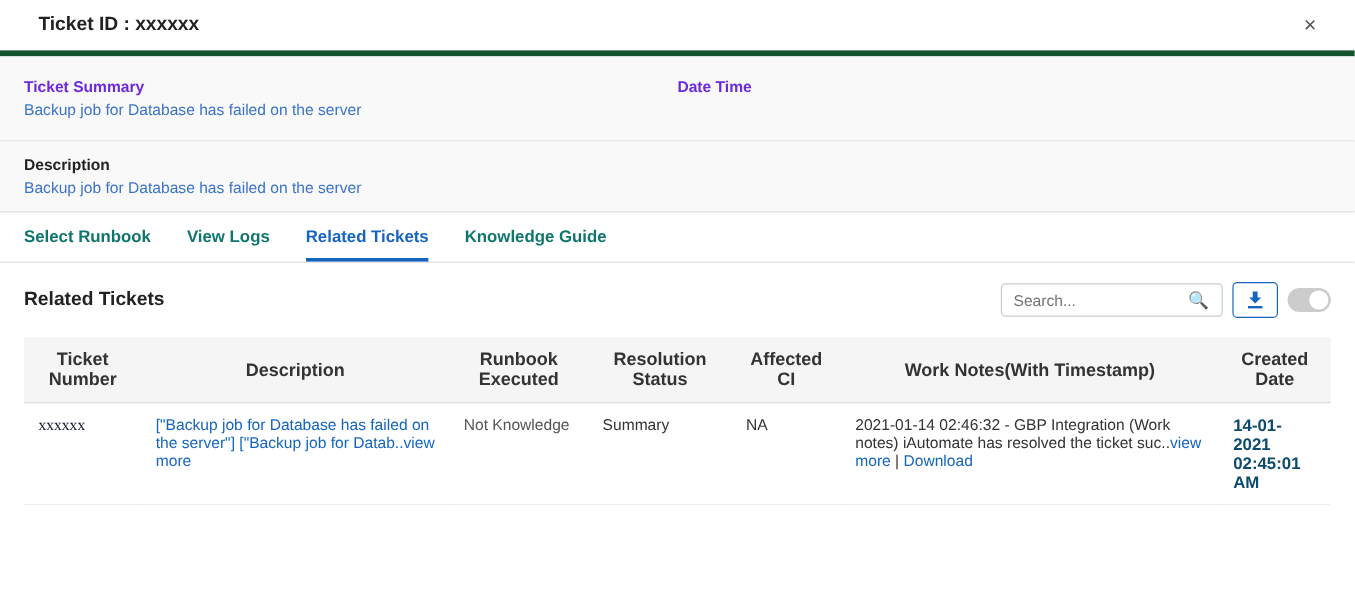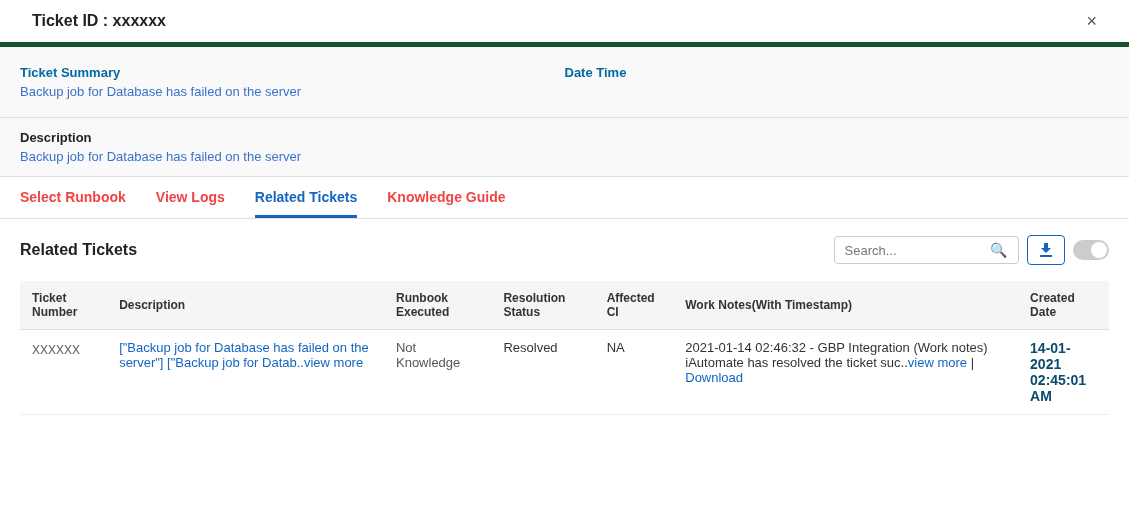--- a/index.html
+++ b/index.html
@@ -16,42 +16,42 @@
     .close-btn { font-size: 18px; cursor: pointer; color: #555; background: none; border: none; line-height: 1; }
 
     .info-section {
       display: grid;
       grid-template-columns: 1fr 1fr;
       padding: 14px 20px;
       border-bottom: 1px solid #e0e0e0;
       background: #f9f9f9;
     }
     .info-block { padding: 4px 0; }
-    .info-label { font-weight: 700; font-size: 13px; color: #0369a1; margin-bottom: 4px; }
+    .info-label { font-weight: 700; font-size: 13px; color: #6d28d9; margin-bottom: 4px; }
     .info-value { color: #3b73c8; font-size: 13px; }
 
     .desc-section {
       padding: 12px 20px;
       border-bottom: 1px solid #e0e0e0;
       background: #f9f9f9;
     }
     .desc-label { font-weight: 700; font-size: 13px; color: #222; margin-bottom: 4px; }
     .desc-value { color: #3b73c8; font-size: 13px; }
 
     .tabs {
       display: flex;
       padding: 0 20px;
       border-bottom: 1px solid #e0e0e0;
       gap: 30px;
     }
     .tab {
       padding: 12px 0 10px;
       font-size: 14px;
       font-weight: 600;
-      color: #ef4444;
+      color: #0f766e;
       cursor: pointer;
       border-bottom: 3px solid transparent;
     }
     .tab.active {
       color: #1565c0;
       border-bottom: 3px solid #1565c0;
     }
 
     .content-area { padding: 16px 20px; }
 
@@ -115,34 +115,34 @@
 
     table {
       width: 100%;
       border-collapse: collapse;
       font-size: 13px;
     }
     thead tr {
       background: #f5f5f5;
     }
     th {
-      text-align: left;
+      text-align: center;
       padding: 10px 12px;
       font-weight: 700;
       color: #333;
       border-bottom: 1px solid #ddd;
-      font-size: 12px;
+      font-size: 15px;
     }
     td {
       padding: 10px 12px;
       border-bottom: 1px solid #eee;
       vertical-align: top;
       color: #333;
     }
-    td.ticket-num { color: #737373; font-size: 16px; }
+    td.ticket-num { color: #0f172a; font-size: 13px; font-family: Liberation Serif, serif; }
     td.desc-cell { color: #1565c0; font-size: 13px; }
     td.desc-cell a { color: #1565c0; text-decoration: none; }
     td.runbook-cell { color: #555; }
     td.resolution-cell { color: #333; }
     td.affected-cell { color: #333; }
     td.work-notes-cell { color: #333; font-size: 13px; }
     td.work-notes-cell a { color: #1565c0; text-decoration: none; }
     td.created-date-cell { color: #0c4a6e; font-size: 14px; font-weight: bold; }
   </style>
 </head>
@@ -207,21 +207,21 @@
           <th>Created Date</th>
         </tr>
       </thead>
       <tbody>
         <tr>
           <td class="ticket-num">xxxxxx</td>
           <td class="desc-cell">
             <a href="#">["Backup job for Database has failed on the server"] ["Backup job for Datab..<span style="color:#1565c0;cursor:pointer;">view more</span></a>
           </td>
           <td class="runbook-cell">Not Knowledge</td>
-          <td class="resolution-cell">Resolved</td>
+          <td class="resolution-cell">Summary</td>
           <td class="affected-cell">NA</td>
           <td class="work-notes-cell">
             2021-01-14 02:46:32 - GBP Integration (Work notes) iAutomate has resolved the ticket suc..<a href="#">view more</a> | <a href="#">Download</a>
           </td>
           <td class="created-date-cell">14-01-2021<br>02:45:01 AM</td>
         </tr>
       </tbody>
     </table>
   </div>
 </div>

